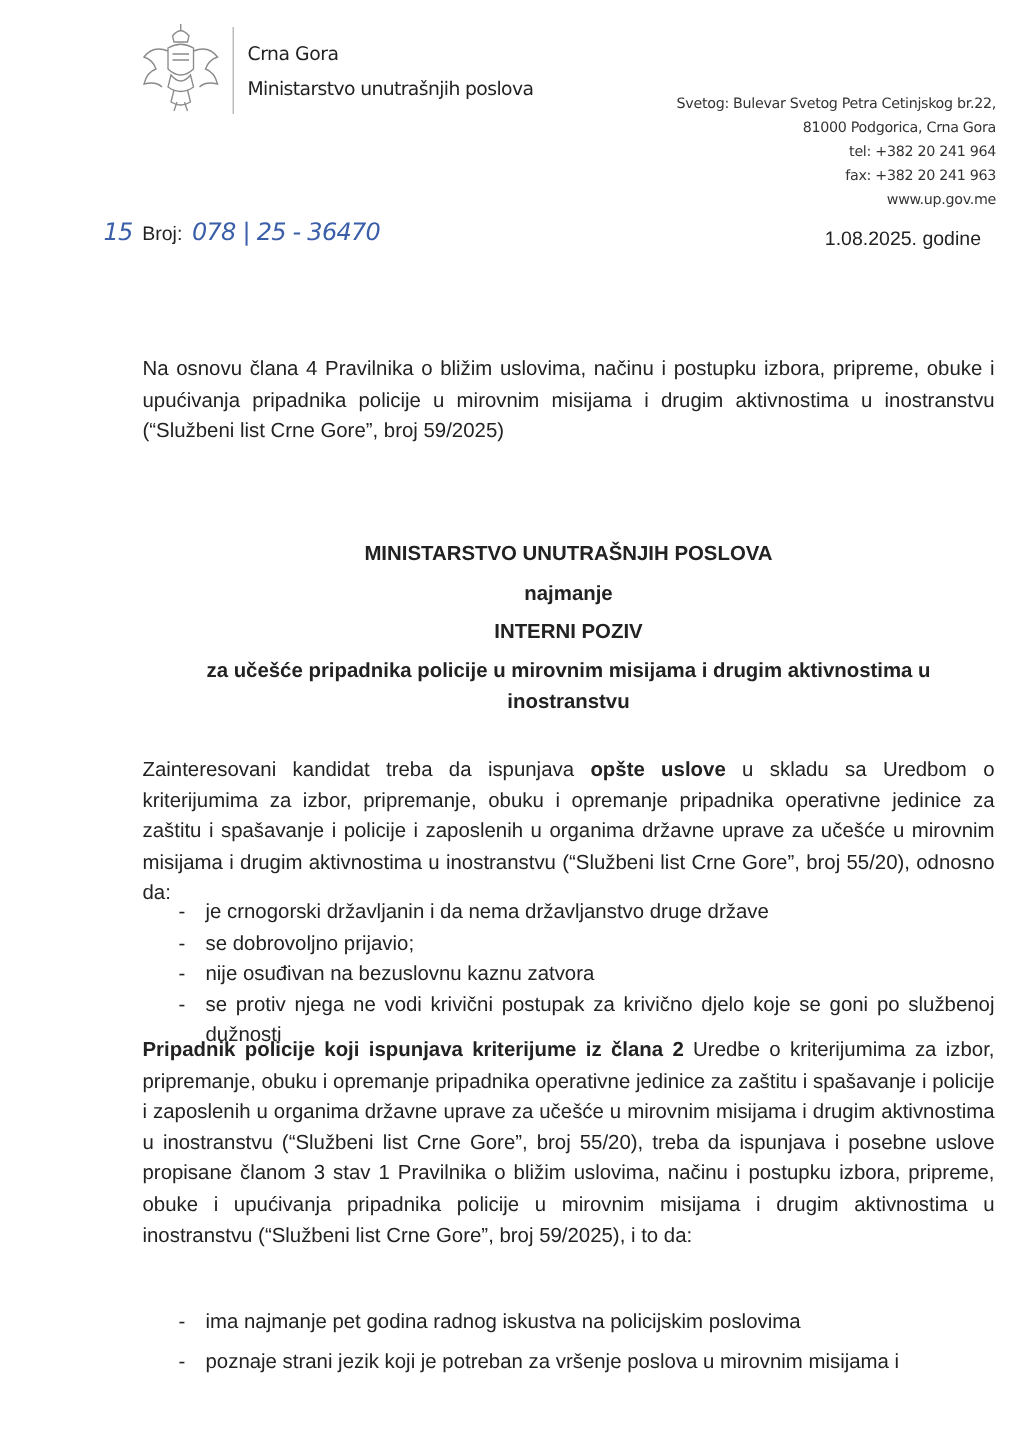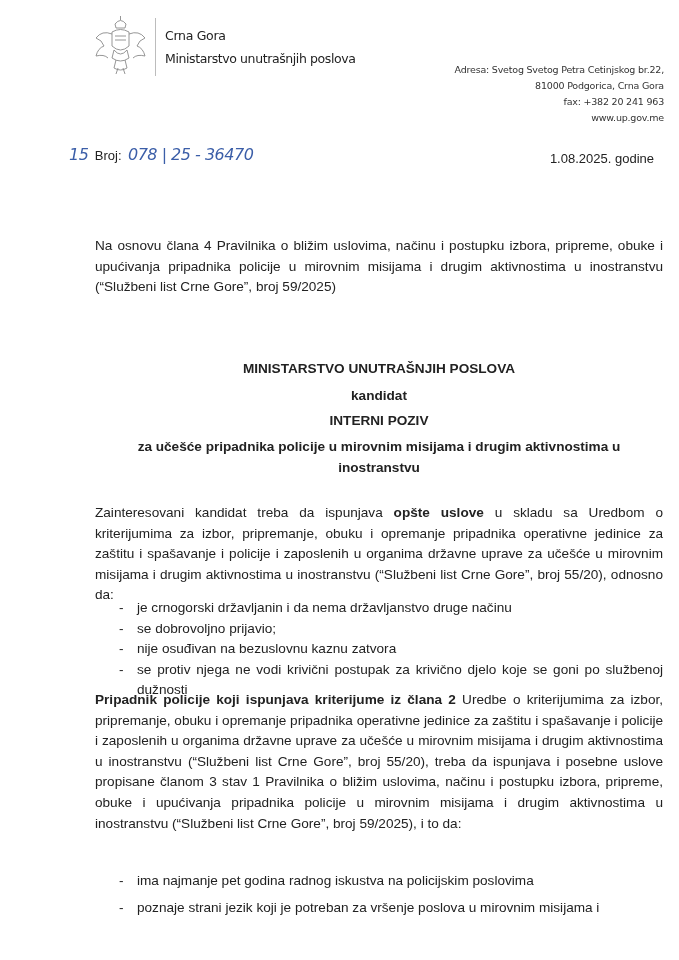--- a/index.html
+++ b/index.html
@@ -53,47 +53,48 @@
       <path d="M22 36 q6.5 8 13 0 l2 8 q-8.5 6-17 0 z"></path>
       <path d="M24 46 l-2 8 q6.5 4 13 0 l-2-8"></path>
       <path d="M26 54 l-2 6 M31 54 l2 6"></path>
     </g>
   </svg>
   <div class="vbar"></div>
   <div class="org-country">Crna Gora</div>
   <div class="org-ministry">Ministarstvo unutrašnjih poslova</div>
 
   <div class="contact">
-    <div>Adresa: Svetog Svetog Petra Cetinjskog br.22,</div>
+    <div>Svetog: Bulevar Svetog Petra Cetinjskog br.22,</div>
     <div>81000 Podgorica, Crna Gora</div>
+    <div>tel: +382 20 241 964</div>
     <div>fax: +382 20 241 963</div>
     <div>www.up.gov.me</div>
   </div>
 
   <div class="broj-row">
     <span class="hand">15</span>
     <span class="broj-label">Broj:</span>
     <span class="hand">078 | 25 - 36470</span>
   </div>
   <div class="date">1.08.2025. godine</div>
 
   <div class="body-text intro">Na osnovu člana 4 Pravilnika o bližim uslovima, načinu i postupku izbora, pripreme, obuke i upućivanja pripadnika policije u mirovnim misijama i drugim aktivnostima u inostranstvu (“Službeni list Crne Gore”, broj 59/2025)</div>
 
   <div class="center t1">MINISTARSTVO UNUTRAŠNJIH POSLOVA</div>
-  <div class="center t2">kandidat</div>
+  <div class="center t2">najmanje</div>
   <div class="center t3">INTERNI POZIV</div>
   <div class="center t4">za učešće pripadnika policije u mirovnim misijama i drugim aktivnostima u inostranstvu</div>
 
   <div class="body-text p2">
     <span>Zainteresovani kandidat treba da ispunjava </span><b>opšte uslove</b><span> u skladu sa Uredbom o kriterijumima za izbor, pripremanje, obuku i opremanje pripadnika operativne jedinice za zaštitu i spašavanje i policije i zaposlenih u organima državne uprave za učešće u mirovnim misijama i drugim aktivnostima u inostranstvu (“Službeni list Crne Gore”, broj 55/20), odnosno da:</span>
   </div>
 
   <div class="body-text list1">
     <ul>
-      <li class="li"><span class="dash">-</span><span>je crnogorski državljanin i da nema državljanstvo druge načinu</span></li>
+      <li class="li"><span class="dash">-</span><span>je crnogorski državljanin i da nema državljanstvo druge države</span></li>
       <li class="li"><span class="dash">-</span><span>se dobrovoljno prijavio;</span></li>
       <li class="li"><span class="dash">-</span><span>nije osuđivan na bezuslovnu kaznu zatvora</span></li>
       <li class="li"><span class="dash">-</span><span>se protiv njega ne vodi krivični postupak za krivično djelo koje se goni po službenoj dužnosti</span></li>
     </ul>
   </div>
 
   <div class="body-text p3">
     <b>Pripadnik policije koji ispunjava kriterijume iz člana 2</b><span> Uredbe o kriterijumima za izbor, pripremanje, obuku i opremanje pripadnika operativne jedinice za zaštitu i spašavanje i policije i zaposlenih u organima državne uprave za učešće u mirovnim misijama i drugim aktivnostima u inostranstvu (“Službeni list Crne Gore”, broj 55/20), treba da ispunjava i posebne uslove propisane članom 3 stav 1 Pravilnika o bližim uslovima, načinu i postupku izbora, pripreme, obuke i upućivanja pripadnika policije u mirovnim misijama i drugim aktivnostima u inostranstvu (“Službeni list Crne Gore”, broj 59/2025), i to da:</span>
   </div>
 

